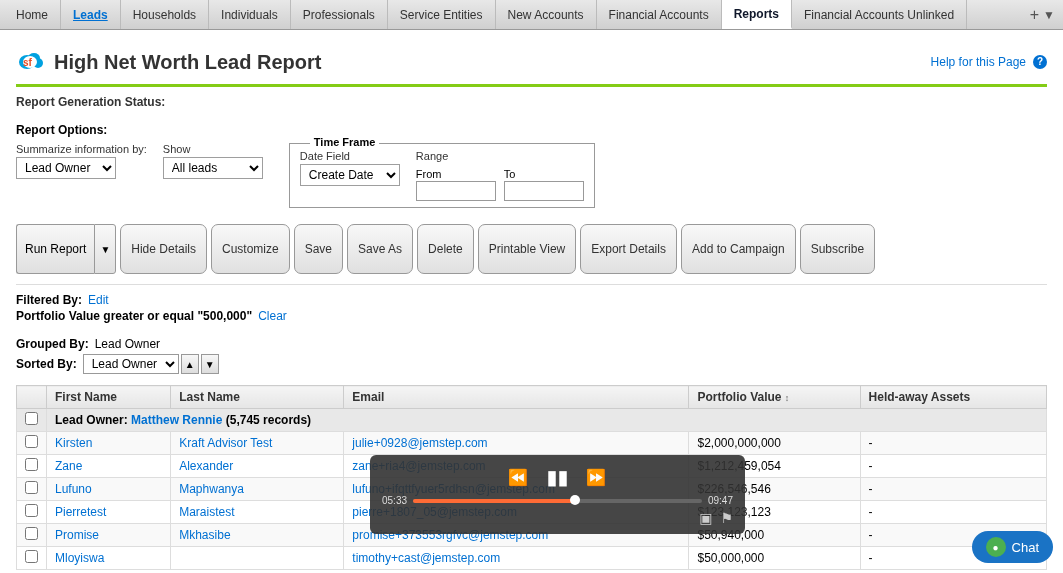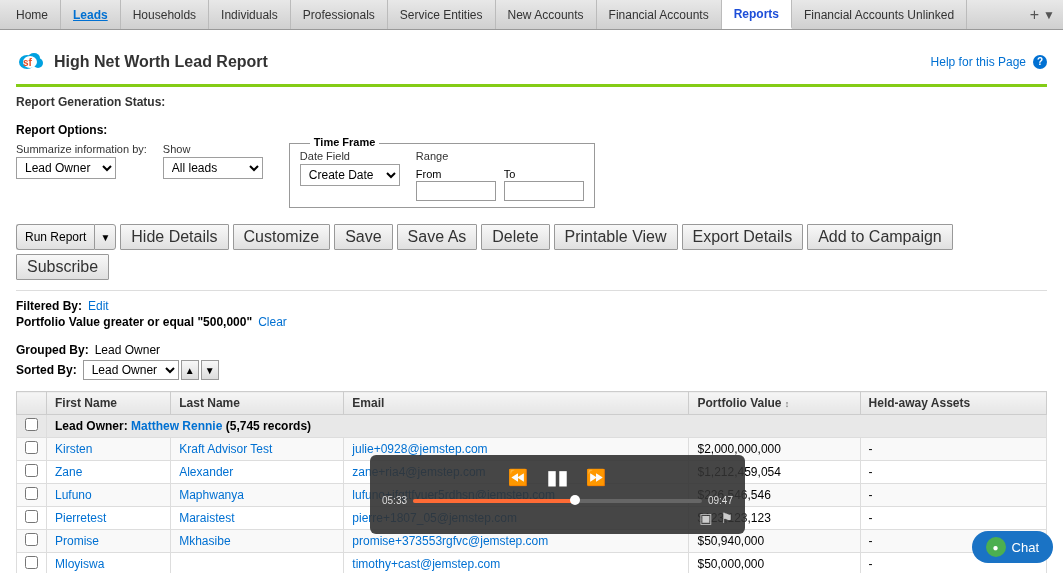--- a/index.html
+++ b/index.html
@@ -21,33 +21,33 @@
       font-size: 12px;
       color: #333;
       cursor: pointer;
       text-decoration: none;
       border-right: 1px solid #bbb;
       white-space: nowrap;
     }
     .nav-item.active {
       background: white;
       border-bottom: 2px solid white;
-      color: #1d4ed8;
+      color: #0f172a;
       font-weight: bold;
     }
     .nav-item.leads { color: #0070d2; text-decoration: underline; font-weight: bold; }
     .nav-icons { margin-left: auto; display: flex; align-items: center; gap: 4px; padding: 0 4px; }
 
     
     .main-content { background: white; padding: 10px 16px; }
 
     
     .page-header { display: flex; align-items: center; gap: 10px; padding: 8px 0; border-bottom: 3px solid #84cc16; }
     .salesforce-logo { width: 28px; height: 28px; }
-    .page-title { font-size: 16px; font-weight: bold; color: #333; }
+    .page-title { font-size: 20px; font-weight: bold; color: #333; }
     .help-link { margin-left: auto; color: #0070d2; font-size: 12px; cursor: pointer; }
     .help-icon { display: inline-block; width: 14px; height: 14px; background: #0070d2; border-radius: 50%; color: white; text-align: center; line-height: 14px; font-size: 10px; font-weight: bold; margin-left: 3px; }
 
     
     .report-status { padding: 8px 0; font-size: 12px; color: #333; display: flex; gap: 8px; }
     .status-label { font-weight: bold; white-space: nowrap; }
 
     
     .report-options { padding: 6px 0; }
     .report-options-label { font-weight: bold; font-size: 12px; margin-bottom: 6px; }
@@ -93,26 +93,26 @@
       border: 1px solid #999;
       width: 80px;
       height: 20px;
       padding: 2px 4px;
       font-size: 12px;
     }
 
     
     .toolbar { display: flex; gap: 4px; padding: 10px 0; border-bottom: 1px solid #ddd; flex-wrap: wrap; }
     .btn {
-      padding: 3px 10px;
+      padding: 17px 10px;
       border: 1px solid #999;
       background: linear-gradient(to bottom, #f8f8f8, #e0e0e0);
-      font-size: 16px;
-      cursor: pointer;
-      border-radius: 1px;
+      font-size: 12px;
+      cursor: pointer;
+      border-radius: 7px;
       color: #333;
     }
     .btn-split {
       display: flex; align-items: stretch;
     }
     .btn-split .btn-main {
       padding: 3px 8px;
       border: 1px solid #999;
       background: linear-gradient(to bottom, #f8f8f8, #e0e0e0);
       font-size: 12px;

